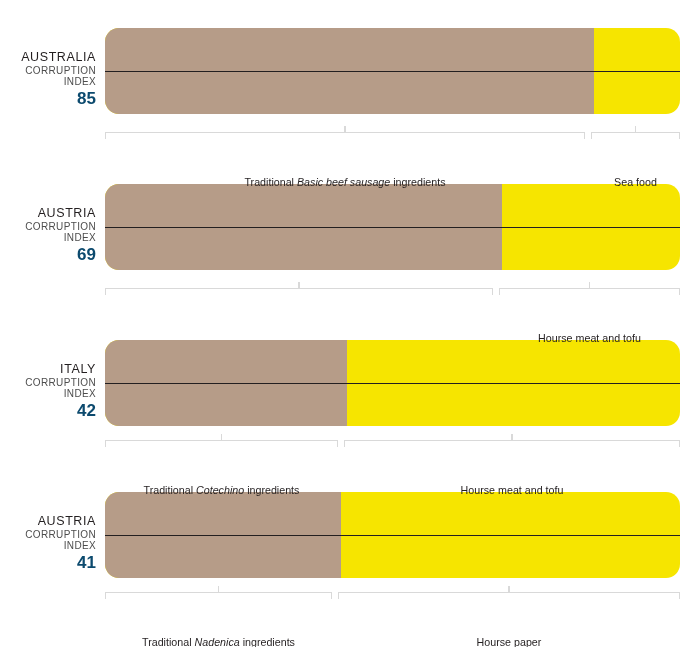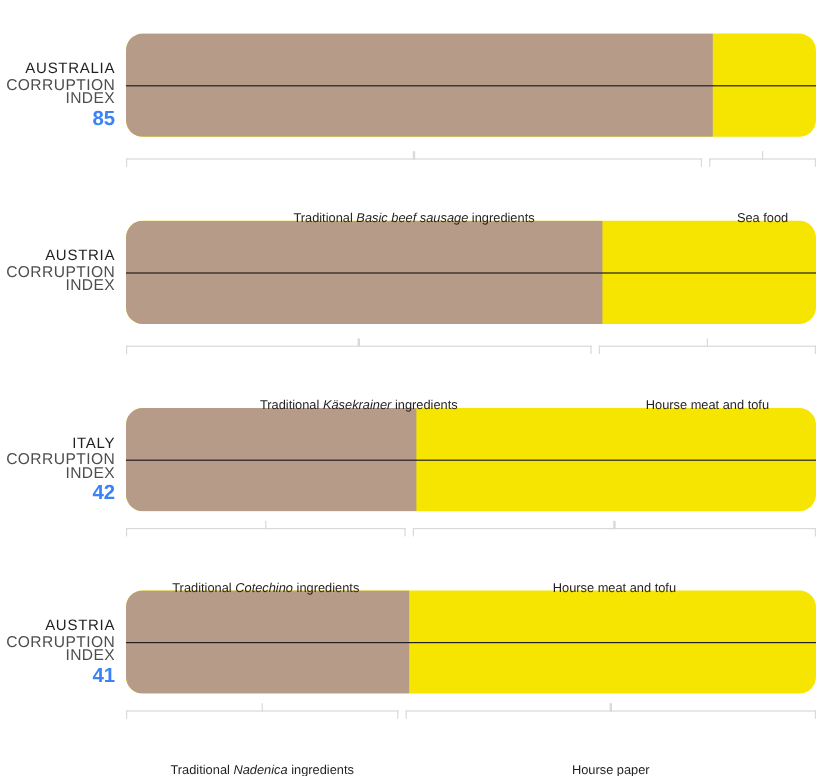--- a/index.html
+++ b/index.html
@@ -36,29 +36,29 @@
     width: 96px;
     text-align: right;
   }
   .country {
     font-size: 12.5px;
     letter-spacing: 0.6px;
     color: #231f20;
     line-height: 15px;
   }
   .sub {
-    font-size: 13px;
+    font-size: 10px;
     letter-spacing: 0.35px;
     color: #4d4d4d;
     line-height: 11px;
   }
   .value {
     font-size: 17px;
     font-weight: bold;
-    color: #3b82f6;
+    color: #0c4a6e;
     line-height: 21px;
     margin-top: 1px;
   }
 
   
   .bar {
     position: absolute;
     left: 105px;
     top: 0;
     width: 575px;
@@ -131,20 +131,21 @@
     <div class="bar">
       <div class="bar-fill" style="width:85%;"></div>
       <div class="ruler"></div>
     </div>
   </div>
 
   <div class="row" style="top:184px;">
     <div class="label-block" style="top:22px;">
       <div class="country">AUSTRIA</div>
       <div class="sub">CORRUPTION INDEX</div>
+      <div class="value">69</div>
     </div>
     <div class="bar">
       <div class="bar-fill" style="width:69%;"></div>
       <div class="ruler"></div>
     </div>
   </div>
 
   <div class="row" style="top:340px;">
     <div class="label-block" style="top:22px;">
       <div class="country">ITALY</div>
@@ -185,23 +186,20 @@
       <div class="mid"></div>
   </div>
   <div class="caption" style="left:587px; top:146px; width:97px;">Sea food</div>
 
   <div class="brace" style="left:105px; top:282px; width:388px;">
     <div class="line"></div>
       <div class="endL"></div>
       <div class="endR"></div>
       <div class="mid"></div>
   </div>
-  <div class="caption" style="left:105px; top:302px; width:388px;">
-    <span>Traditional </span><i>Käsekrainer</i><span> ingredients</span>
-  </div>
   <div class="brace" style="left:499px; top:282px; width:181px;">
     <div class="line"></div>
       <div class="endL"></div>
       <div class="endR"></div>
       <div class="mid"></div>
   </div>
   <div class="caption" style="left:499px; top:302px; width:181px;">Hourse meat and tofu</div>
 
   <div class="brace" style="left:105px; top:434px; width:233px;">
     <div class="line"></div>

